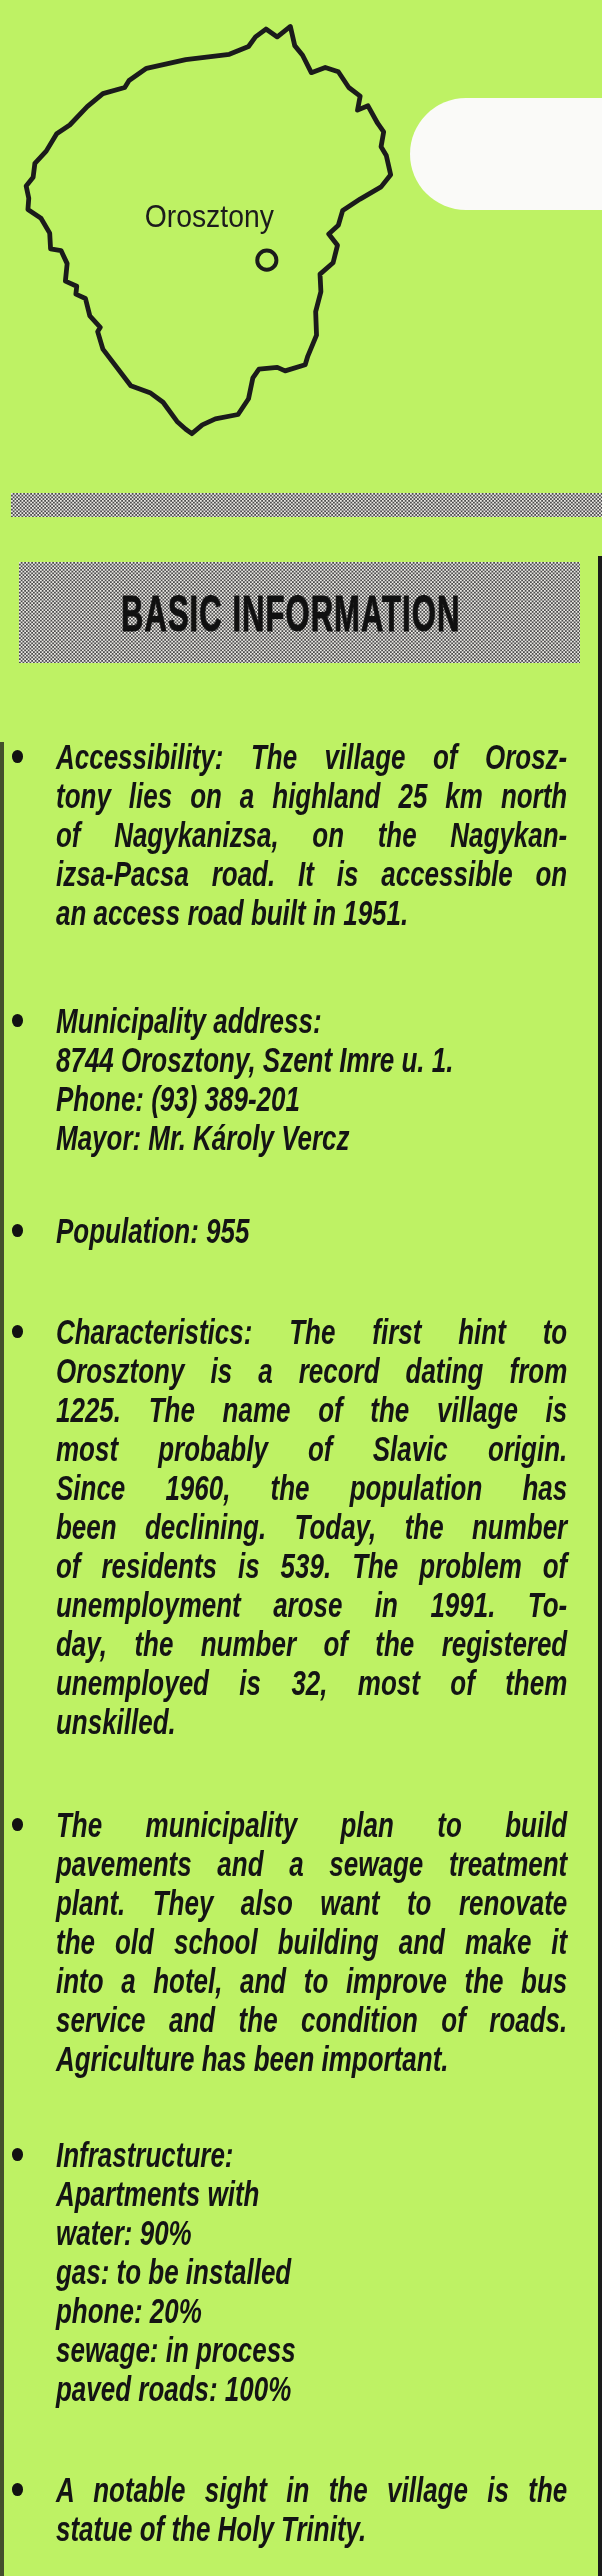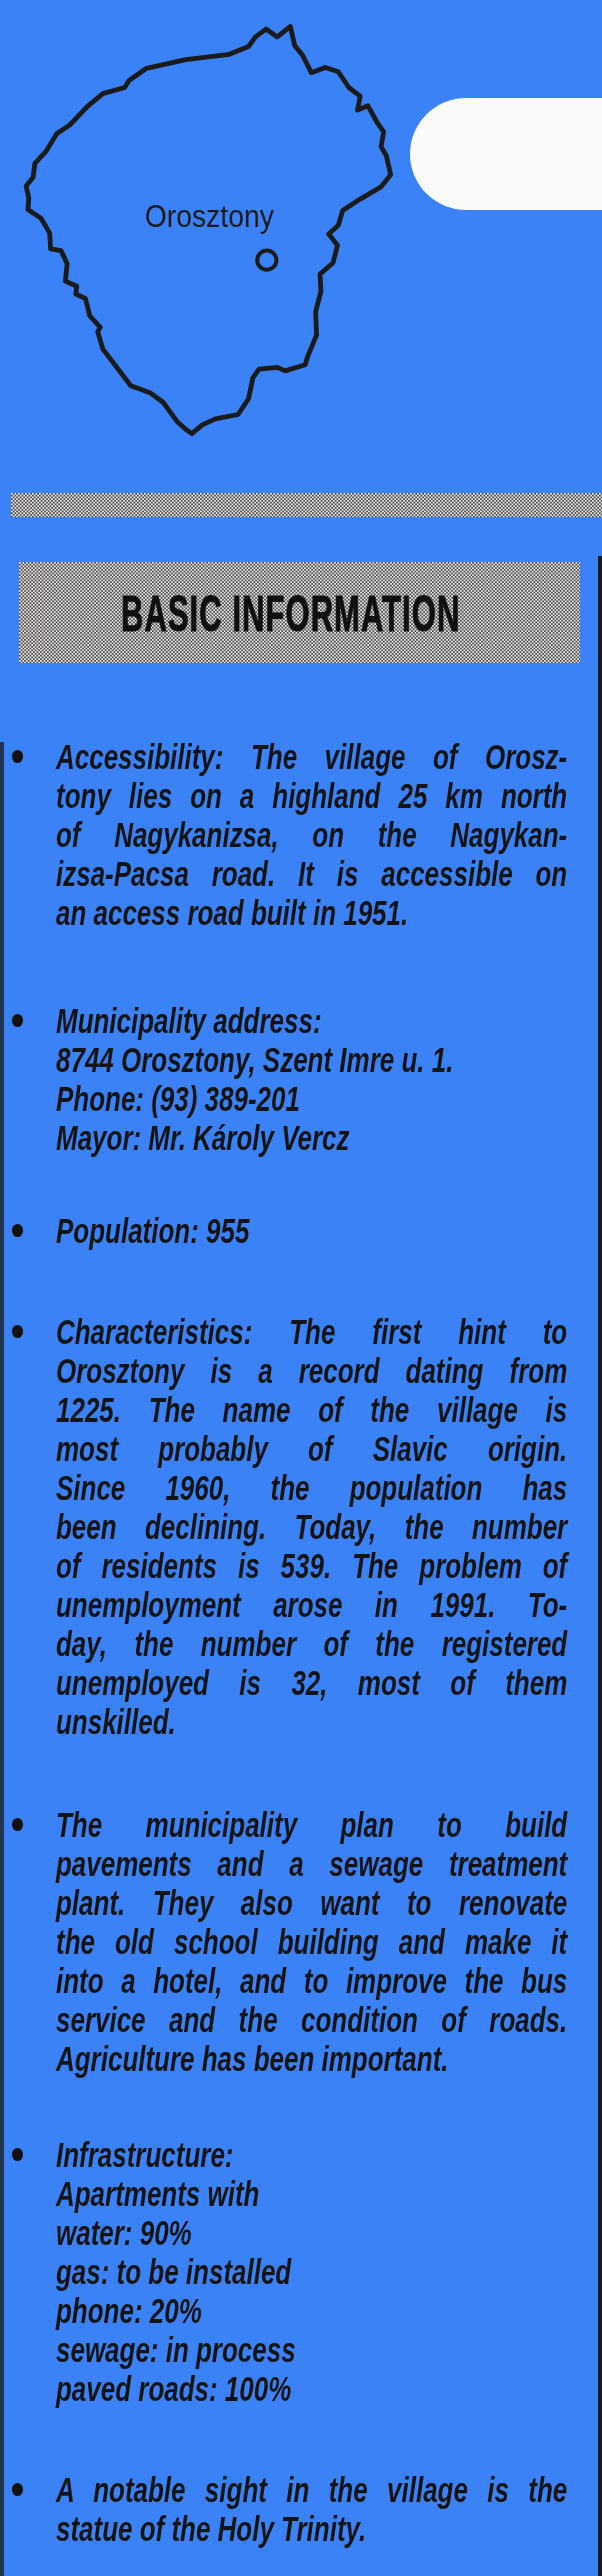--- a/index.html
+++ b/index.html
@@ -1,18 +1,18 @@
 <!DOCTYPE html>
 <html style="font-size:14px"><head>
 <meta charset="utf-8">
 <style>
   html,body{margin:0;padding:0;background:#777;}
   .page{
     position:relative;width:602px;height:2576px;margin:0 auto;
-    background:#3b82f6;overflow:hidden;
+    background:#bef264;overflow:hidden;
     font-family:"Liberation Sans","DejaVu Sans",sans-serif;
   }
   
   .pill{position:absolute;left:410px;top:98px;width:209px;height:112px;
     background:#fafaf8;border-radius:56px 0 0 56px;}
   
   .map{position:absolute;left:0;top:0;}
   
   .dither{
     background:#9a9894;

